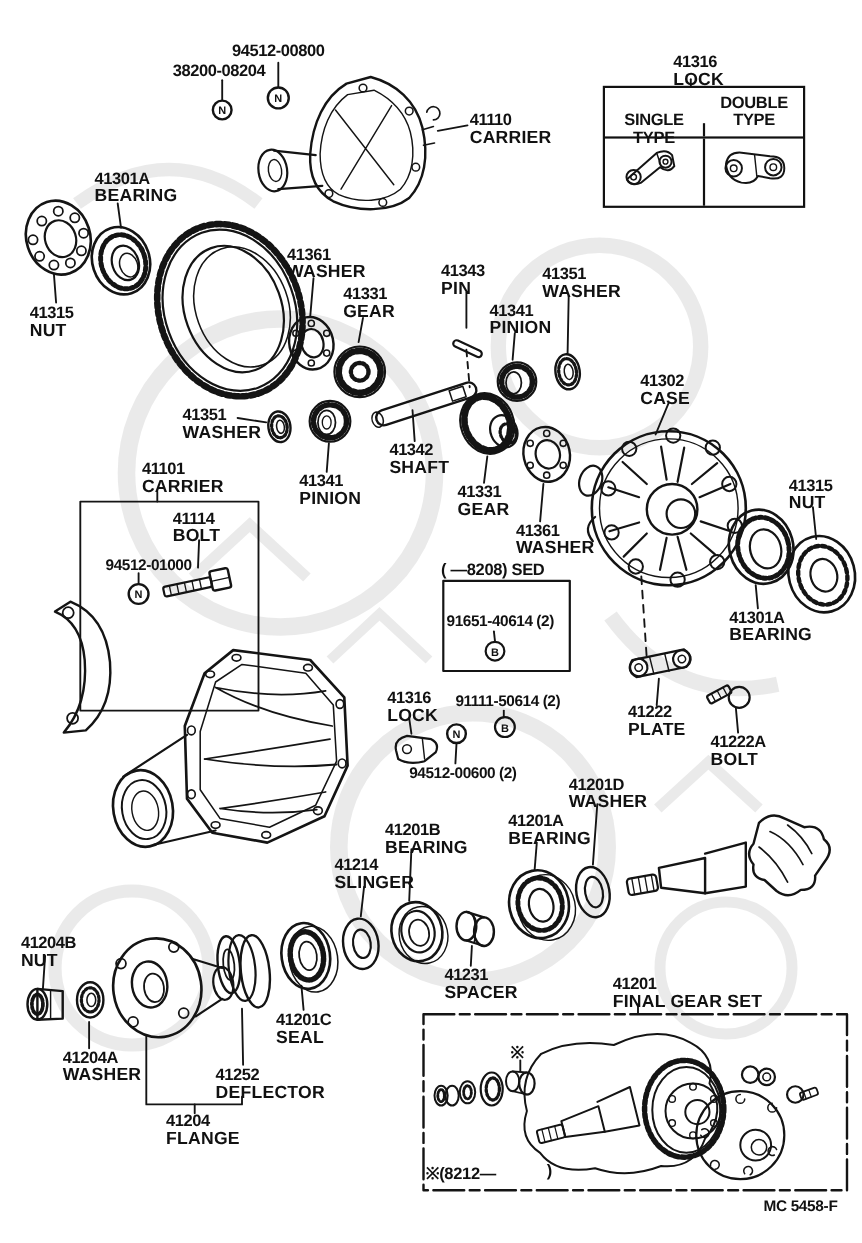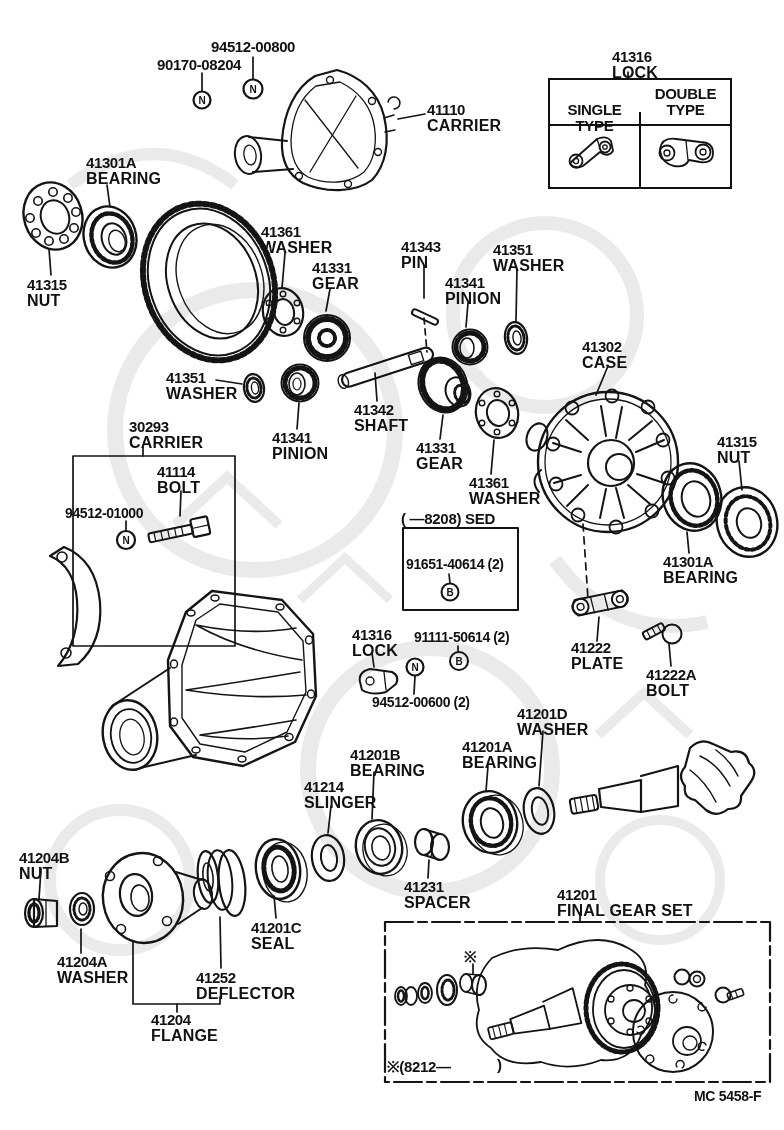--- a/index.html
+++ b/index.html
@@ -504,21 +504,21 @@
   <div class="body">
     <div class="draw"></div>
     <div class="draw"></div>
   </div>
 </div>
 
 <div class="lbl" style="left:211px;top:39px">
   <div class="num">94512-00800</div>
 </div>
 <div class="lbl" style="left:157px;top:57px">
-  <div class="num">90170-08204</div>
+  <div class="num">38200-08204</div>
 </div>
 <div class="lbl" style="left:427px;top:102px">
   <div class="num">41110</div>
   <div class="nm">CARRIER</div>
 </div>
 <div class="lbl" style="left:86px;top:155px">
   <div class="num">41301A</div>
   <div class="nm">BEARING</div>
 </div>
 <div class="lbl" style="left:27px;top:277px">
@@ -571,28 +571,28 @@
 </div>
 <div class="lbl" style="left:717px;top:434px">
   <div class="num">41315</div>
   <div class="nm">NUT</div>
 </div>
 <div class="lbl" style="left:663px;top:554px">
   <div class="num">41301A</div>
   <div class="nm">BEARING</div>
 </div>
 <div class="lbl" style="left:129px;top:419px">
-  <div class="num">30293</div>
+  <div class="num">41101</div>
   <div class="nm">CARRIER</div>
 </div>
 <div class="lbl" style="left:157px;top:464px">
   <div class="num">41114</div>
   <div class="nm">BOLT</div>
 </div>
-<div class="lbl" style="left:65px;top:506px">
+<div class="lbl" style="left:96px;top:506px">
   <div class="num sm">94512-01000</div>
 </div>
 <div class="note" style="left:401px;top:510px">(  —8208) SED</div>
 <div class="lbl" style="left:406px;top:557px">
   <div class="num sm">91651-40614 (2)</div>
 </div>
 <div class="lbl" style="left:352px;top:627px">
   <div class="num">41316</div>
   <div class="nm">LOCK</div>
 </div>

